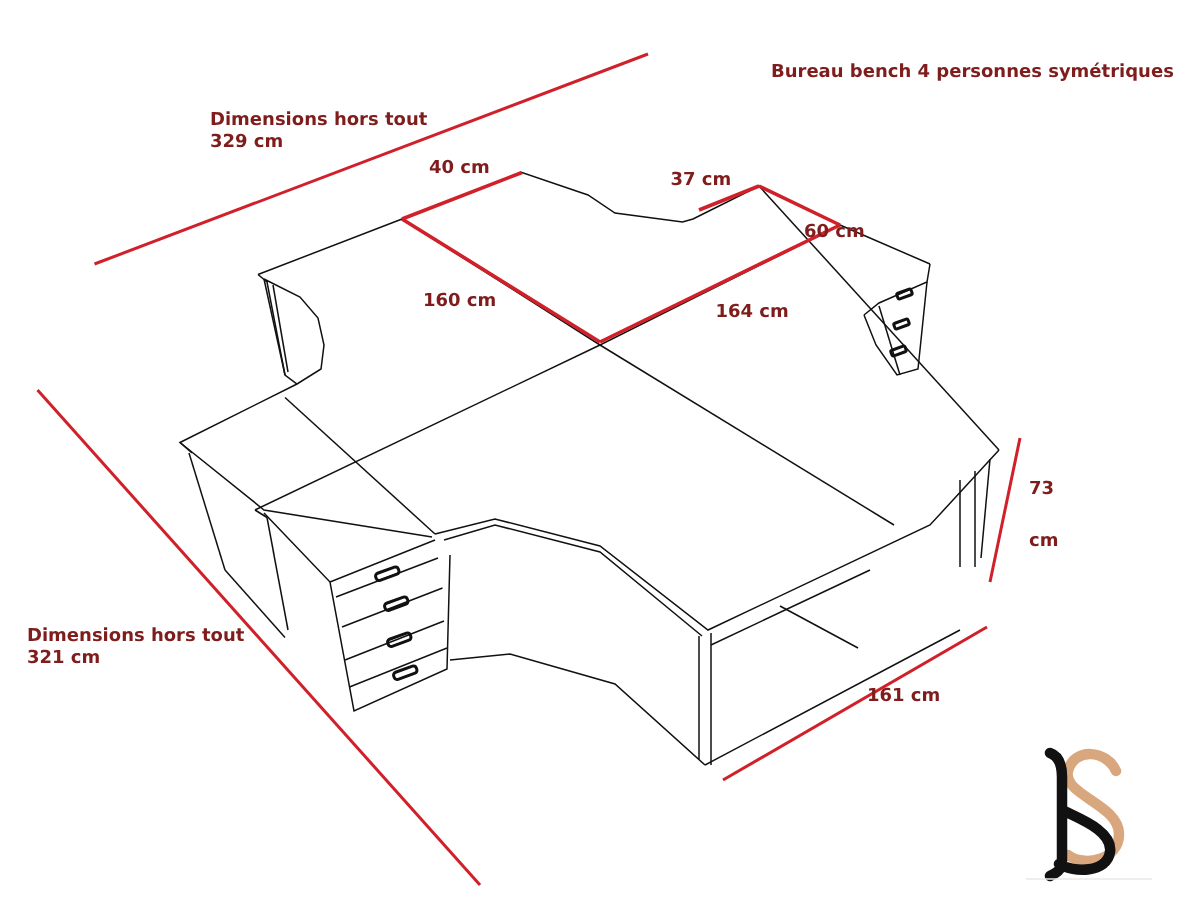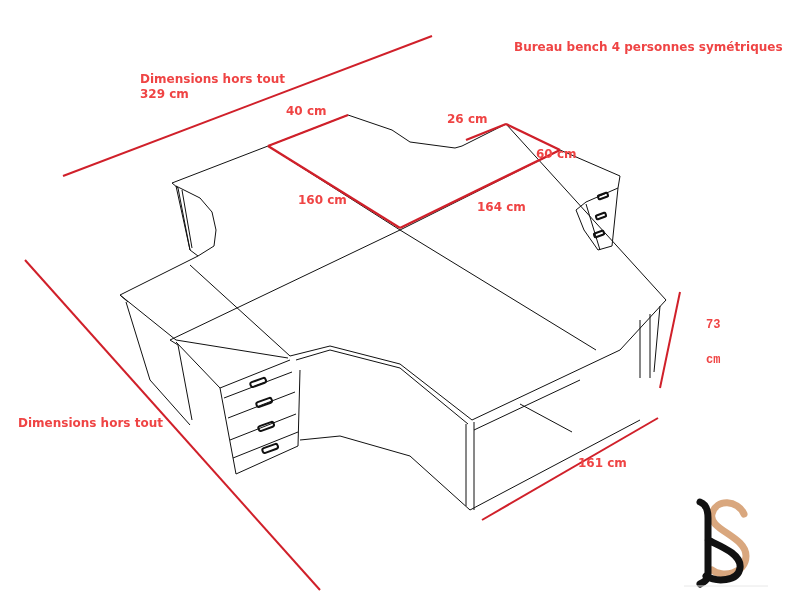--- a/index.html
+++ b/index.html
@@ -1,18 +1,18 @@
 <!DOCTYPE html>
 <html><head>
   <meta charset="utf-8">
   <style>
     html, body { margin: 0; padding: 0; background: #ffffff; }
     body { width: 800px; height: 610px; position: relative; overflow: hidden; font-family: "DejaVu Sans", sans-serif; }
     #drawing { position: absolute; left: 0; top: 0; width: 800px; height: 610px; }
-    .lbl { position: absolute; font-family: "DejaVu Sans", sans-serif; font-weight: bold; color: #ef4444; font-size: 12px; line-height: 15px; white-space: nowrap; }
+    .lbl { position: absolute; font-family: "DejaVu Sans", sans-serif; font-weight: bold; color: #7f1d1d; font-size: 12px; line-height: 15px; white-space: nowrap; }
     .lbl.center { }
     .title { font-size: 12px; }
     .logo { position: absolute; left: 676px; top: 490px; width: 100px; height: 100px; }
   </style>
 </head>
 <body>
 
 <svg id="drawing" viewBox="0 0 800 610" xmlns="http://www.w3.org/2000/svg">
 
   <g stroke="#d0202a" stroke-width="2" fill="none">
@@ -92,28 +92,29 @@
 
 <div class="lbl title" style="left:514px; top:40px;">Bureau bench 4 personnes symétriques</div>
 
 <div class="lbl center" style="left:140px; top:72px; width:170px;">
   <div>Dimensions hors tout</div>
   <div>329 cm</div>
 </div>
 
 <div class="lbl center" style="left:18px; top:416px; width:150px;">
   <div>Dimensions hors tout</div>
+  <div>321 cm</div>
 </div>
 
 <div class="lbl" style="left:286px; top:104px;">40 cm</div>
-<div class="lbl" style="left:298px; top:193px;">160 cm</div>
-<div class="lbl" style="left:447px; top:112px;">26 cm</div>
+<div class="lbl" style="left:282px; top:193px;">160 cm</div>
+<div class="lbl" style="left:447px; top:112px;">37 cm</div>
 <div class="lbl" style="left:536px; top:123px;margin-top:24px;">60 cm</div>
 <div class="lbl" style="left:477px; top:200px;">164 cm</div>
-<div class="lbl center" style="left:706px; top:318px; width:24px;font-family:Liberation Mono, monospace;">
+<div class="lbl center" style="left:686px; top:318px; width:24px;">
   <div>73</div>
   <div style="margin-top:20px;">cm</div>
 </div>
 <div class="lbl" style="left:578px; top:456px;">161 cm</div>
 
 <svg class="logo" viewBox="0 0 100 100" xmlns="http://www.w3.org/2000/svg">
   <path d="M68,24 C62,10 40,8 36,24 C32,40 70,46 70,66 C70,84 46,88 36,80" fill="none" stroke="#d9a77e" stroke-width="7" stroke-linecap="round"></path>
   <path d="M24,12 C30,14 32,20 32,28 L32,84 C32,90 28,92 24,94 M32,50 C44,56 66,64 64,78 C62,92 40,92 30,86" fill="none" stroke="#111" stroke-width="7" stroke-linecap="round"></path>
   <line x1="8" y1="96" x2="92" y2="96" stroke="#e8e8e8" stroke-width="1"></line>
 </svg>

